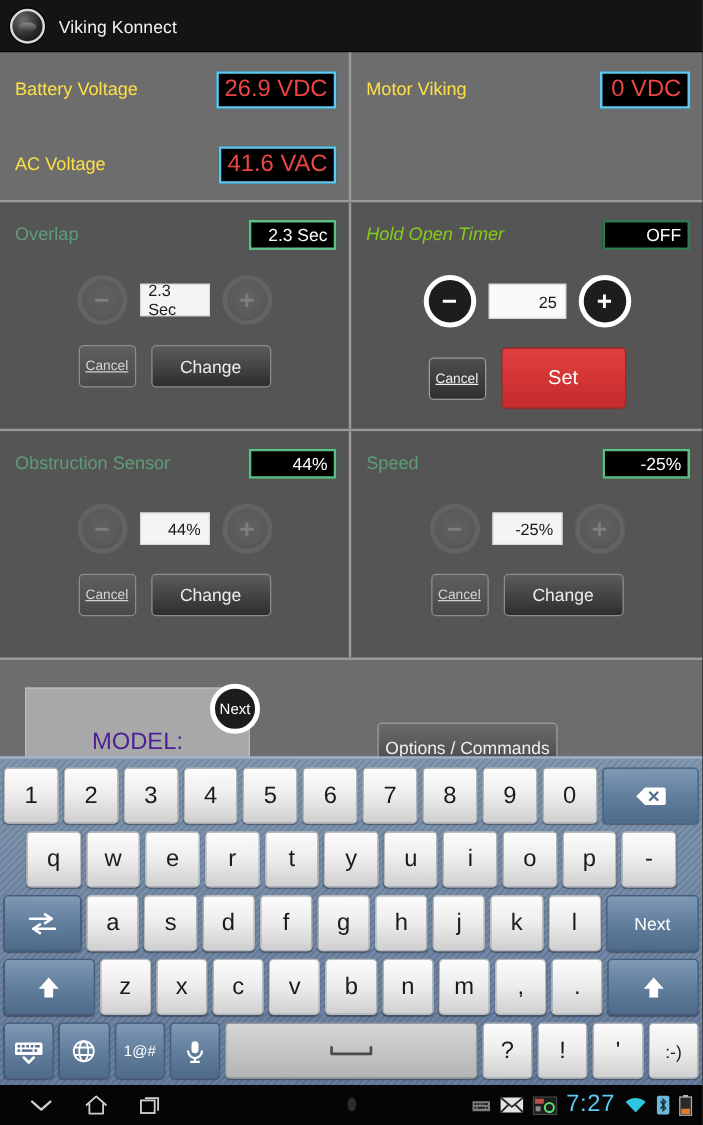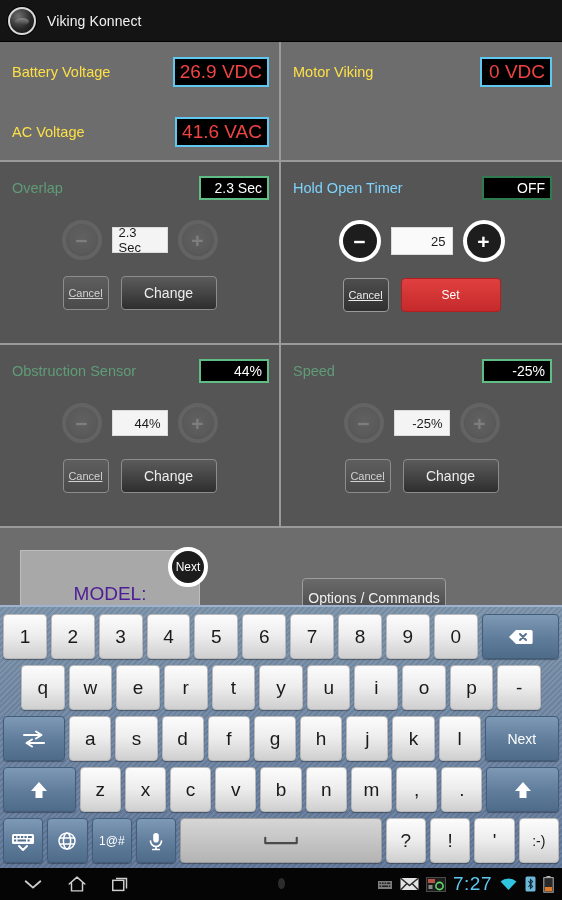--- a/index.html
+++ b/index.html
@@ -56,21 +56,21 @@
     font-size: 19px; padding: 2px 5px; min-width: 72px;
     text-align: right; white-space: nowrap;
   }
 
   
   .ctrl-head {
     display: flex; align-items: center; justify-content: space-between;
     padding: 14px 10px 0 12px;
   }
   .ctrl-title { font-size: 14.5px; }
-  .ctrl-title.enabled  { color: #7dd3fc; }
+  .ctrl-title.enabled  { color: #84cc16; font-style: italic; }
   .ctrl-title.disabled { color: #5f9c77; }
   .badge-green {
     background: #000; color: #fff; border: 2px solid #5fbd86;
     font-size: 14px; padding: 2px 5px; min-width: 70px;
     text-align: right; white-space: nowrap;
   }
   .badge-green.on { border-color: #2f7a4e; }
 
   .stepper {
     display: flex; align-items: center; justify-content: center;
@@ -115,23 +115,23 @@
   .btn-cancel.dim {
     background: linear-gradient(#5e5e5e, #4a4a4a);
     border: 1px solid #8d8d8d; color: #d2d2d2;
   }
   .btn-change {
     width: 96px; height: 34px;
     background: linear-gradient(#5b5b5b, #2e2e2e);
     border: 1px solid #8c8c8c; font-size: 14px;
   }
   .btn-set {
-    width: 100px; height: 34px;
+    width: 100px; height: 49px;
     background: linear-gradient(#e0403f, #c62a2b);
-    border: 1px solid #b02021; font-size: 12px; color: #fff;
+    border: 1px solid #b02021; font-size: 16px; color: #fff;
   }
 
   
   .bottom-sec {
     position: relative; height: 72px; background: #6d6d6d; overflow: hidden;
   }
   .model-box {
     position: absolute; left: 20px; top: 15px;
     width: 180px; height: 60px;
     background: #a8a8a8; border: 1px solid #bdbdbd;

